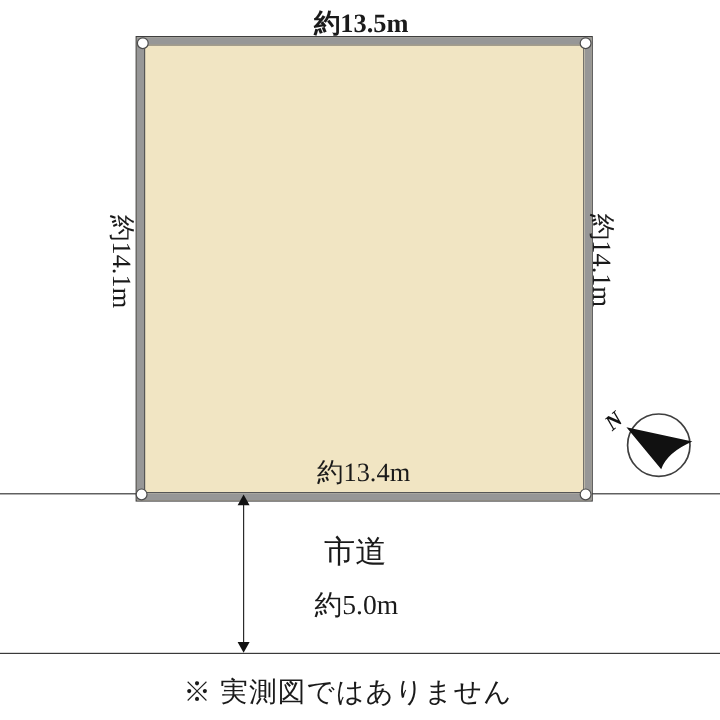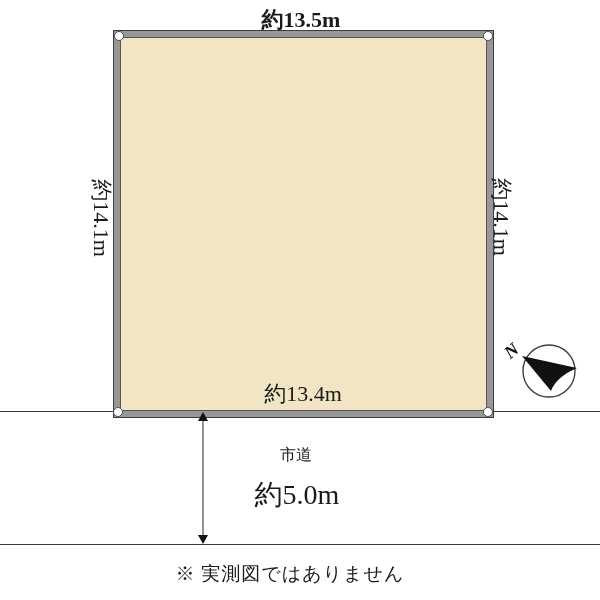--- a/index.html
+++ b/index.html
@@ -39,31 +39,31 @@
   .plot{z-index:1;}
 
   
   .dim{font-size:22px;line-height:1;white-space:nowrap;z-index:4;}
   .dim-top{left:301px;top:9px;transform:translateX(-50%);font-weight:bold;}
   .dim-bottom{left:303px;top:383px;transform:translateX(-50%);font-family:Liberation Serif, serif;}
   .dim-left{left:101px;top:218px;transform:translate(-50%,-50%) rotate(90deg);}
   .dim-right{left:501px;top:217px;transform:translate(-50%,-50%) rotate(90deg);}
 
   
-  .road-name{left:296px;top:446px;transform:translateX(-50%);font-size:16px;line-height:1.1;z-index:2;}
-  .road-width{left:297px;top:480px;transform:translateX(-50%);font-size:28px;line-height:1.1;z-index:2;}
+  .road-name{left:296px;top:446px;transform:translateX(-50%);font-size:26px;line-height:1.1;z-index:2;}
+  .road-width{left:297px;top:492px;transform:translateX(-50%);font-size:23px;line-height:1.1;z-index:2;}
 
   
   .arrow-line{left:203px;top:419px;width:1px;height:118px;background:#2b2b2b;transform:translateX(-50%);z-index:2;}
   .arrow-head{width:0;height:0;transform:translateX(-50%);z-index:2;}
   .arrow-up{left:203px;top:412px;border-left:5px solid transparent;border-right:5px solid transparent;border-bottom:9px solid #111;}
   .arrow-down{left:203px;top:535px;border-left:5px solid transparent;border-right:5px solid transparent;border-top:9px solid #111;}
 
   
-  .note{left:290px;top:561px;transform:translateX(-50%);font-size:19px;letter-spacing:1px;white-space:nowrap;}
+  .note{left:290px;top:561px;transform:translateX(-50%);font-size:23px;letter-spacing:1px;white-space:nowrap;}
 
   
   .compass{left:498px;top:334px;width:90px;height:72px;z-index:3;}
 </style>
 </head>
 <body>
 
 <div class="abs plot"></div>
 
 <div class="abs corner c-tl"></div>

